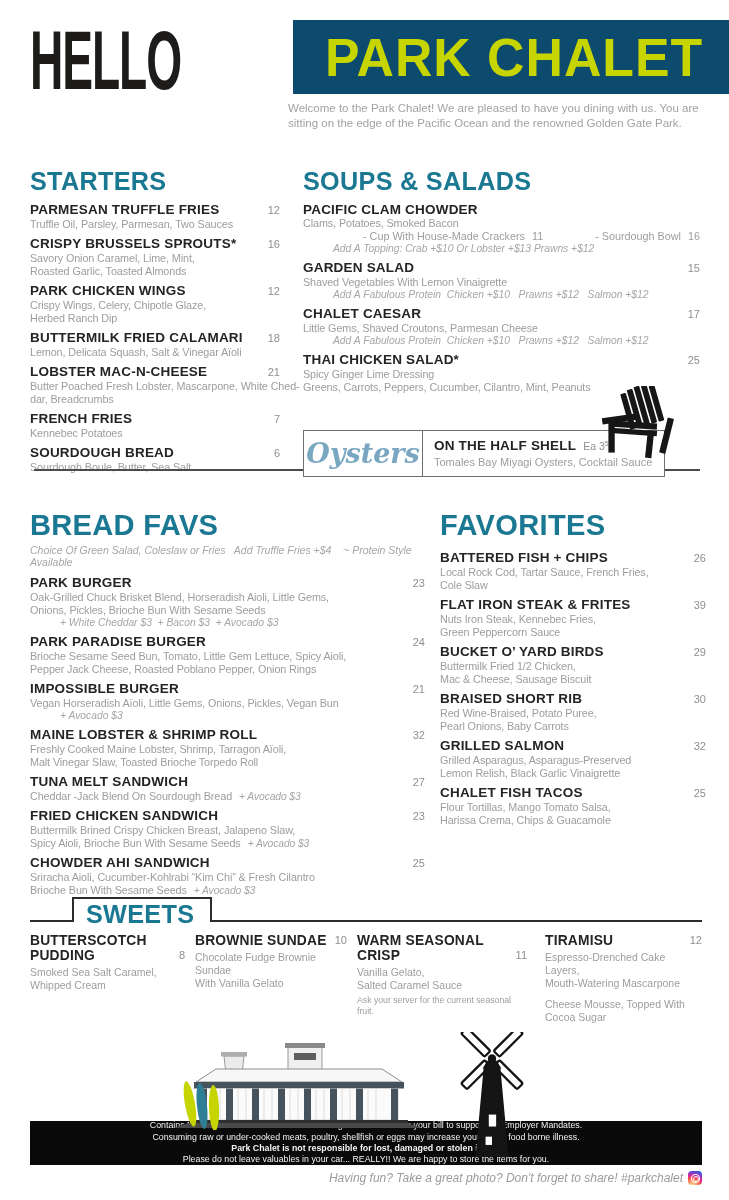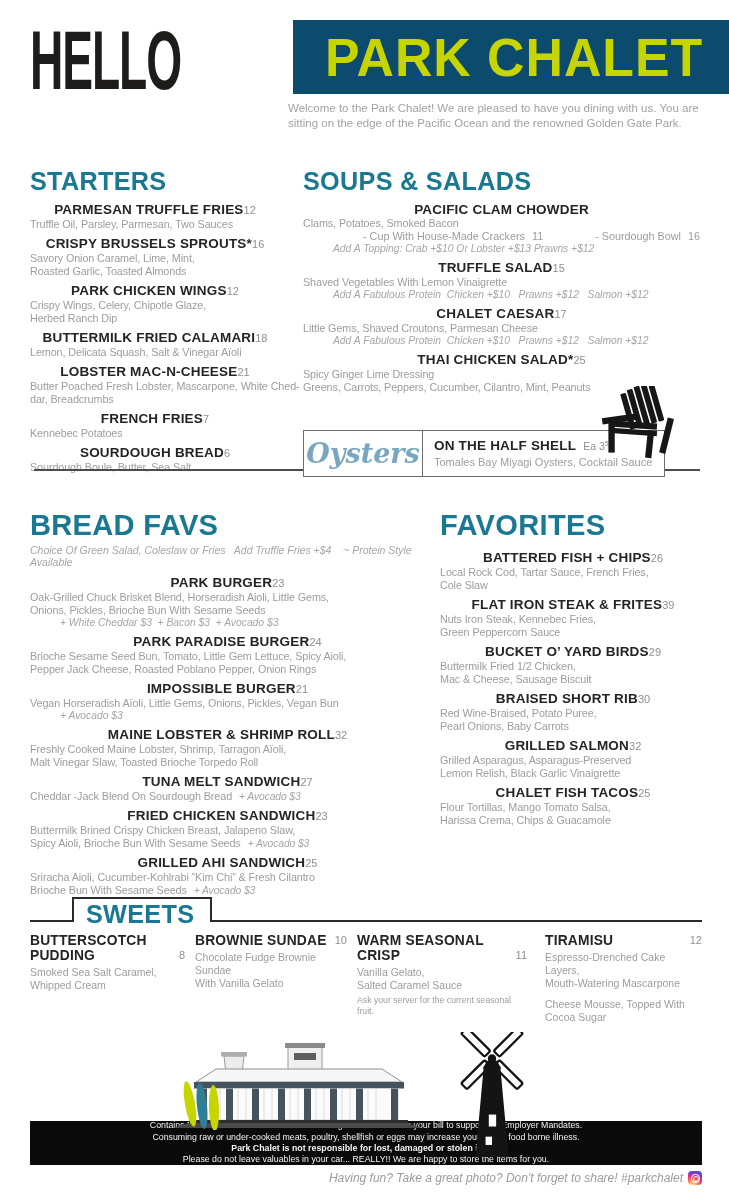--- a/index.html
+++ b/index.html
@@ -19,21 +19,21 @@
 
   
   .h1{color:#1a7892;font-weight:800;letter-spacing:.3px;transform:scale(.97,1);
       transform-origin:left top;line-height:1;}
   .h26{font-size:26px;margin-bottom:8px;}
   .h30{font-size:30px;margin-bottom:4px;}
 
   
   .col{position:absolute;}
   .item{margin-bottom:5px;}
-  .irow{display:flex;justify-content:center;align-items:baseline;}
+  .irow{display:flex;justify-content:space-between;align-items:baseline;}
   .iname{font-size:13.5px;font-weight:800;color:#262324;letter-spacing:.2px;line-height:15px;white-space:nowrap;}
   .iprice{font-size:11px;color:#8f8f8f;line-height:15px;}
   .idesc{font-size:10.8px;color:#9d9d9d;line-height:13px;letter-spacing:-.1px;white-space:nowrap;}
   .inote{font-size:10.3px;color:#a6a6a6;font-style:italic;line-height:12px;
          padding-left:30px;white-space:pre-wrap;}
   .inline-note{font-style:italic;color:#a6a6a6;font-size:10.3px;margin-left:7px;}
   .sub{font-size:10.5px;color:#a6a6a6;font-style:italic;line-height:12px;
        margin-bottom:7px;white-space:pre-wrap;}
 
   
@@ -160,21 +160,21 @@
       </div>
     <div class="idesc">Clams, Potatoes, Smoked Bacon</div>
     <div class="cup-row">
       <span class="cup-left"><span>- Cup With House-Made Crackers</span><span class="price-sm">11</span></span>
       <span><span>- Sourdough Bowl</span><span class="price-sm">16</span></span>
     </div>
     <div class="inote">Add A Topping: Crab +$10 Or Lobster +$13 Prawns +$12</div>
   </div>
   <div class="item">
     <div class="irow">
-        <span class="iname">TRUFFLE SALAD</span>
+        <span class="iname">GARDEN SALAD</span>
         <span class="iprice">15</span>
       </div>
     <div class="idesc">Shaved Vegetables With Lemon Vinaigrette</div>
     <div class="inote">Add A Fabulous Protein  Chicken +$10   Prawns +$12   Salmon +$12</div>
   </div>
   <div class="item">
     <div class="irow">
         <span class="iname">CHALET CAESAR</span>
         <span class="iprice">17</span>
       </div>
@@ -266,21 +266,21 @@
   <div class="item">
     <div class="irow">
         <span class="iname">FRIED CHICKEN SANDWICH</span>
         <span class="iprice">23</span>
       </div>
     <div class="idesc">Buttermilk Brined Crispy Chicken Breast, Jalapeno Slaw,</div>
     <div class="idesc"><span>Spicy Aioli, Brioche Bun With Sesame Seeds</span><span class="inline-note">+ Avocado $3</span></div>
   </div>
   <div class="item">
     <div class="irow">
-        <span class="iname">GRILLED AHI SANDWICH</span>
+        <span class="iname">CHOWDER AHI SANDWICH</span>
         <span class="iprice">25</span>
       </div>
     <div class="idesc">Sriracha Aioli, Cucumber-Kohlrabi “Kim Chi” &amp; Fresh Cilantro</div>
     <div class="idesc"><span>Brioche Bun With Sesame Seeds</span><span class="inline-note">+ Avocado $3</span></div>
   </div>
 </div>
 
 <div class="col" style="left:440px;top:510px;width:266px;">
   <div class="h1 h30" style="margin-bottom:10px;">FAVORITES</div>
 

